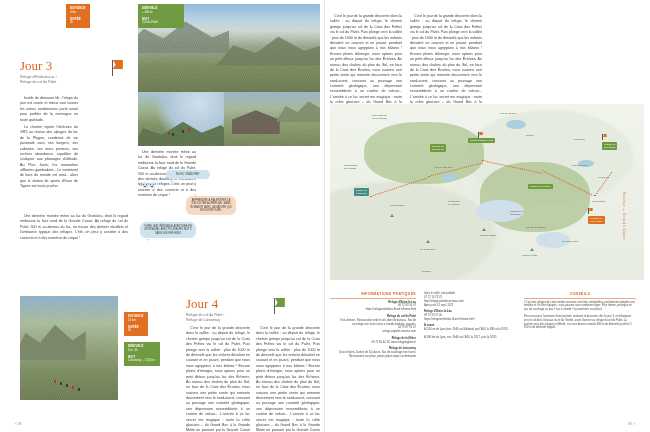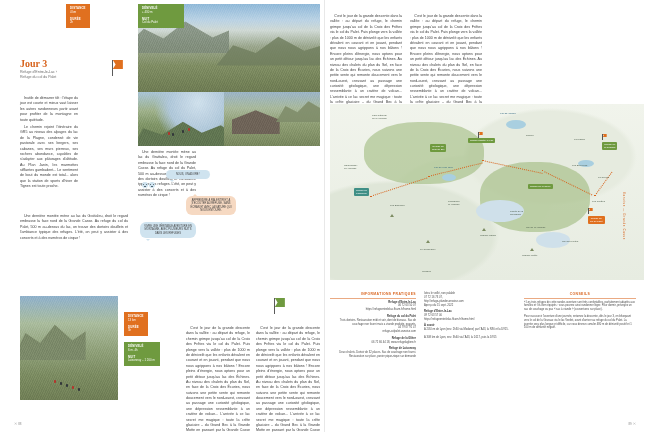--- a/index.html
+++ b/index.html
@@ -11,21 +11,21 @@
     color: #333;
     position: relative;
     overflow: hidden;
   }
   .page { position:absolute; inset:0; }
   .spine { position:absolute; left:324px; top:0; bottom:0; width:1px; background:#e8e8e8; }
 
   
   .body-txt { font-size:3.6px; line-height:1.5; text-align:justify; color:#3b3b3b; }
   .body-txt p { margin:0 0 2px 0; text-indent:4px; }
-  .h-day { color:#d8641e; font-size:10px; font-weight:bold; margin:0; font-family:"Liberation Serif", serif; }
+  .h-day { color:#d8641e; font-size:13px; font-weight:normal; margin:0; font-family:"Liberation Serif", serif; }
   .sub-day { color:#6b6b6b; font-size:3.6px; margin:1px 0 0 0; line-height:1.35; }
 
   
   .photo { position:absolute; overflow:hidden; }
   .ph-mountain {
     background:
       linear-gradient(to bottom, #8fb8d8 0%, #b9d2e4 18%, #cfd9d4 30%, #9aa68d 48%, #7e8c62 70%, #6c7a52 100%);
   }
   .ph-mountain:before {
     content:""; position:absolute; left:-10%; top:16%; width:60%; height:40%;
@@ -271,20 +271,25 @@
   </div>
   <div class="infobox bg-green" style="left:124px; top:342px; width:36px;">
     <div class="cell">
       <div class="k">DÉNIVELÉ</div>
       <div class="v">6 m. 4h</div>
       <div class="k" style="margin-top:3px">NUIT</div>
       <div class="v">Laisonnay – 1 200 m</div>
     </div>
   </div>
 
+  <div style="position:absolute; left:186px; top:296px; width:92px;">
+    <h2 class="h-day">Jour 4</h2>
+    <p class="sub-day" style="white-space:pre-line">Refuge du col du Palet ›
+Refuge de Laisonnay</p>
+  </div>
   <div class="flag green" style="left:274px; top:298px; width:14px; height:16px;">
     <span class="pole"></span>
       <span class="cloth"></span>
   </div>
 
   <div class="body-txt" style="position:absolute; left:186px; top:326px; width:64px;">
     <p>C'est le jour de la grande descente dans la vallée : au départ du refuge, le chemin grimpe jusqu'au col de la Croix des Frêtes via le col du Palet. Puis plonge vers la vallée : plus de 1000 m de dénivelé que les enfants dévalent en courant et en jouant, pendant que nous nous agrippons à nos bâtons ! Encore pleins d'énergie, nous optons pour un petit détour jusqu'au lac des Échines. Au niveau des chalets du plan du Sel, en face de la Croix des Écuries, nous suivons une petite sente qui remonte doucement vers le nord-ouest, creusant au passage une curiosité géologique, une dépression ressemblante à un cratère de volcan... L'arrivée à ce lac secret me magique : toute la crête glaciaire – du Grand Bec à la Grande Motte en passant par la Grande Casse – se reflète dans ses eaux ! Une dernière vue grandiose et imposante sur la Vanoise d'en haut. Après une pause réconfortante pour déjeuner au refuge de la Glière, nous rejoignons le refuge de Laisonnay, notre point de départ, avec déjà la furieuse envie de repartir en refuge...</p>
   </div>
   <div class="body-txt" style="position:absolute; left:256px; top:326px; width:64px;">
     <p>C'est le jour de la grande descente dans la vallée : au départ du refuge, le chemin grimpe jusqu'au col de la Croix des Frêtes via le col du Palet. Puis plonge vers la vallée : plus de 1000 m de dénivelé que les enfants dévalent en courant et en jouant, pendant que nous nous agrippons à nos bâtons ! Encore pleins d'énergie, nous optons pour un petit détour jusqu'au lac des Échines. Au niveau des chalets du plan du Sel, en face de la Croix des Écuries, nous suivons une petite sente qui remonte doucement vers le nord-ouest, creusant au passage une curiosité géologique, une dépression ressemblante à un cratère de volcan... L'arrivée à ce lac secret me magique : toute la crête glaciaire – du Grand Bec à la Grande Motte en passant par la Grande Casse – se reflète dans ses eaux ! Une dernière vue grandiose et imposante sur la Vanoise d'en haut. Après une pause réconfortante pour déjeuner au refuge de la Glière, nous rejoignons le refuge de Laisonnay, notre point de départ, avec déjà la furieuse envie de repartir en refuge...</p>

